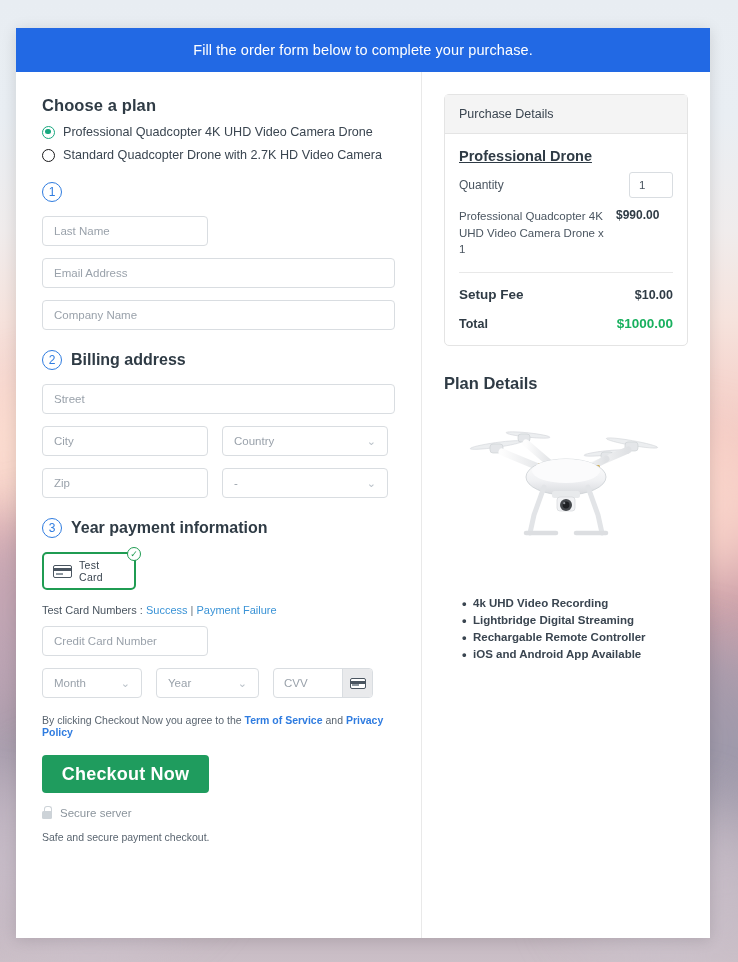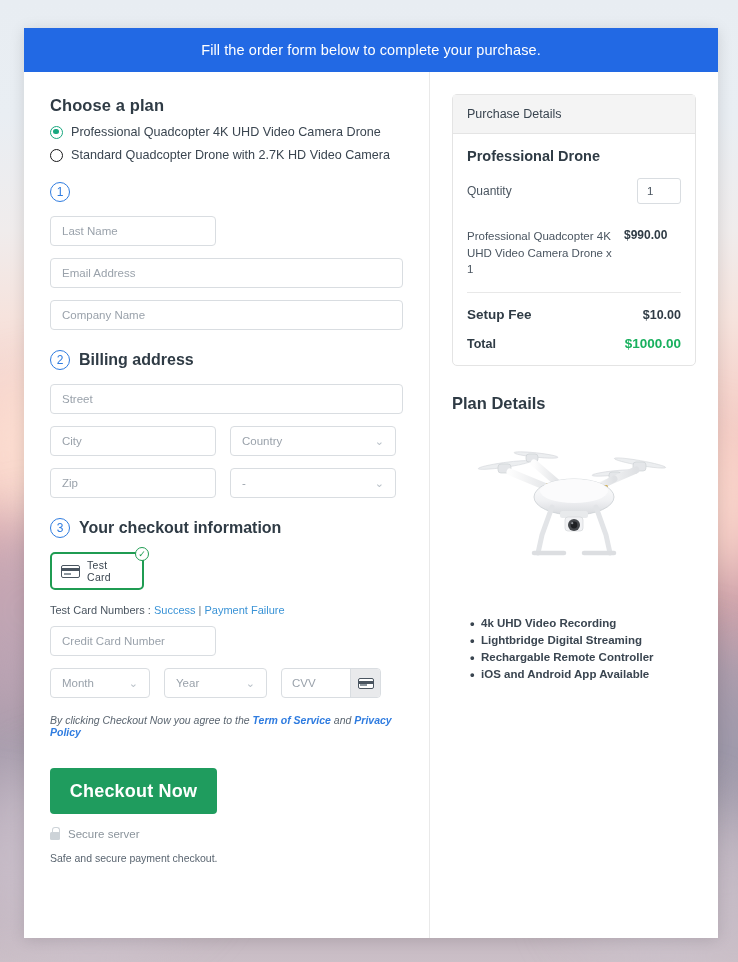--- a/index.html
+++ b/index.html
@@ -31,21 +31,21 @@
   .bg-blob { position: absolute; border-radius: 50%; filter: blur(28px); pointer-events: none; }
   .blob1 { left: -40px; top: 380px; width: 200px; height: 150px; background: rgba(255,228,214,.75); }
   .blob2 { left: -60px; top: 520px; width: 220px; height: 180px; background: rgba(186,168,186,.55); }
   .blob3 { right: -40px; top: 430px; width: 190px; height: 150px; background: rgba(255,222,210,.7); }
   .blob4 { right: -50px; top: 640px; width: 230px; height: 200px; background: rgba(150,150,168,.5); }
   .blob5 { left: -30px; top: 760px; width: 240px; height: 190px; background: rgba(210,200,212,.6); }
   .blob6 { right: -30px; top: 800px; width: 200px; height: 170px; background: rgba(205,196,206,.6); }
 
   .page-card {
     position: absolute;
-    left: 24px; top: 28px;
+    left: 16px; top: 28px;
     width: 694px; height: 910px;
     background: #ffffff;
     box-shadow: 0 2px 14px rgba(0,0,0,.13);
     overflow: hidden;
   }
   .banner {
     height: 44px;
     background: #2269e4;
     color: #fff;
     display: flex; align-items: center; justify-content: center;
@@ -128,24 +128,24 @@
   .cvvwrap .cvv-in {
     flex: 1; display: flex; align-items: center; padding: 0 10px;
     font-size: 11.5px; color: #9aa2ab;
   }
   .cvv-btn {
     width: 30px; background: #e9eaec; border-left: 1px solid #d9dde1;
     display: flex; align-items: center; justify-content: center;
   }
   .cvv-btn .cardicon { width: 16px; height: 11px; }
 
-  .terms { font-size: 10.5px; color: #5a6570; margin: 16px 0 30px 0; font-style: italic; }
+  .terms { font-size: 10.5px; color: #5a6570; margin: 16px 0 17px 0; }
   .terms .lnk { color: #2f7ce0; font-weight: 600; }
   .btn-checkout {
-    width: 167px; height: 46px; background: #1f9c5e; border: none; border-radius: 4px;
+    width: 167px; height: 38px; background: #1f9c5e; border: none; border-radius: 4px;
     color: #fff; font-size: 18px; font-weight: 700; letter-spacing: .2px;
     display: flex; align-items: center; justify-content: center;
     font-family: "Liberation Sans", sans-serif; cursor: pointer;
   }
   .secure { display: flex; align-items: center; gap: 8px; margin: 14px 0 12px 0; }
   .lock {
     width: 10px; height: 8px; background: #cdd3d8; border-radius: 1.5px;
     position: relative; flex: none; margin-top: 3px;
   }
   .lock::before {
@@ -156,22 +156,22 @@
   .secure-txt { font-size: 11.5px; color: #8b949c; }
   .safe-txt { font-size: 10.5px; color: #5a6570; }
 
   
   .pd-panel { border: 1px solid #e4e4e4; border-radius: 5px; }
   .pd-head {
     background: #f4f4f4; border-bottom: 1px solid #e4e4e4;
     padding: 12px 14px; font-size: 12.5px; color: #3a4550; font-weight: 500;
   }
   .pd-body { padding: 14px; }
-  .pd-title { font-size: 14.5px; font-weight: 700; color: #2f3b45; margin-bottom: 14px; }
-  .qty-row { display: flex; align-items: center; justify-content: space-between; margin-bottom: 24px; }
+  .pd-title { font-size: 14.5px; font-weight: 700; color: #2f3b45; margin-bottom: 8px; text-decoration: underline; }
+  .qty-row { display: flex; align-items: center; justify-content: space-between; margin-bottom: 10px; }
   .qty-label { font-size: 12px; color: #4a5560; }
   .qty-box {
     width: 44px; height: 26px; border: 1px solid #d9dde1; border-radius: 3px;
     display: flex; align-items: center; padding: 0 9px; font-size: 11.5px; color: #4a5560;
   }
   .line-row { display: flex; gap: 7px; }
   .line-desc { font-size: 11.5px; color: #4a5560; line-height: 1.45; max-width: 150px; }
   .line-amt { font-size: 12px; color: #2f3b45; white-space: nowrap; font-weight: bold; }
   .hr { height: 1px; background: #e8e8e8; margin: 14px 0; }
   .fee-row { display: flex; justify-content: space-between; align-items: baseline; margin-bottom: 14px; }
@@ -255,21 +255,21 @@
       <div class="row">
         <div class="fld half">Zip</div>
         <div class="fld half sel">
           <span>-</span>
           <span class="chev">⌄</span>
         </div>
       </div>
 
       <div class="step-head">
         <span class="step-num">3</span>
-        <span class="step-text">Your checkout information</span>
+        <span class="step-text">Year payment information</span>
       </div>
 
       <div class="pay-card">
         <span class="cardicon"></span>
         <span class="pay-card-label">Test Card</span>
         <span class="badge">✓</span>
       </div>
 
       <div class="testnums">
         <span>Test Card Numbers : </span><span class="lnk">Success</span><span class="sep"> | </span><span class="lnk">Payment Failure</span>

